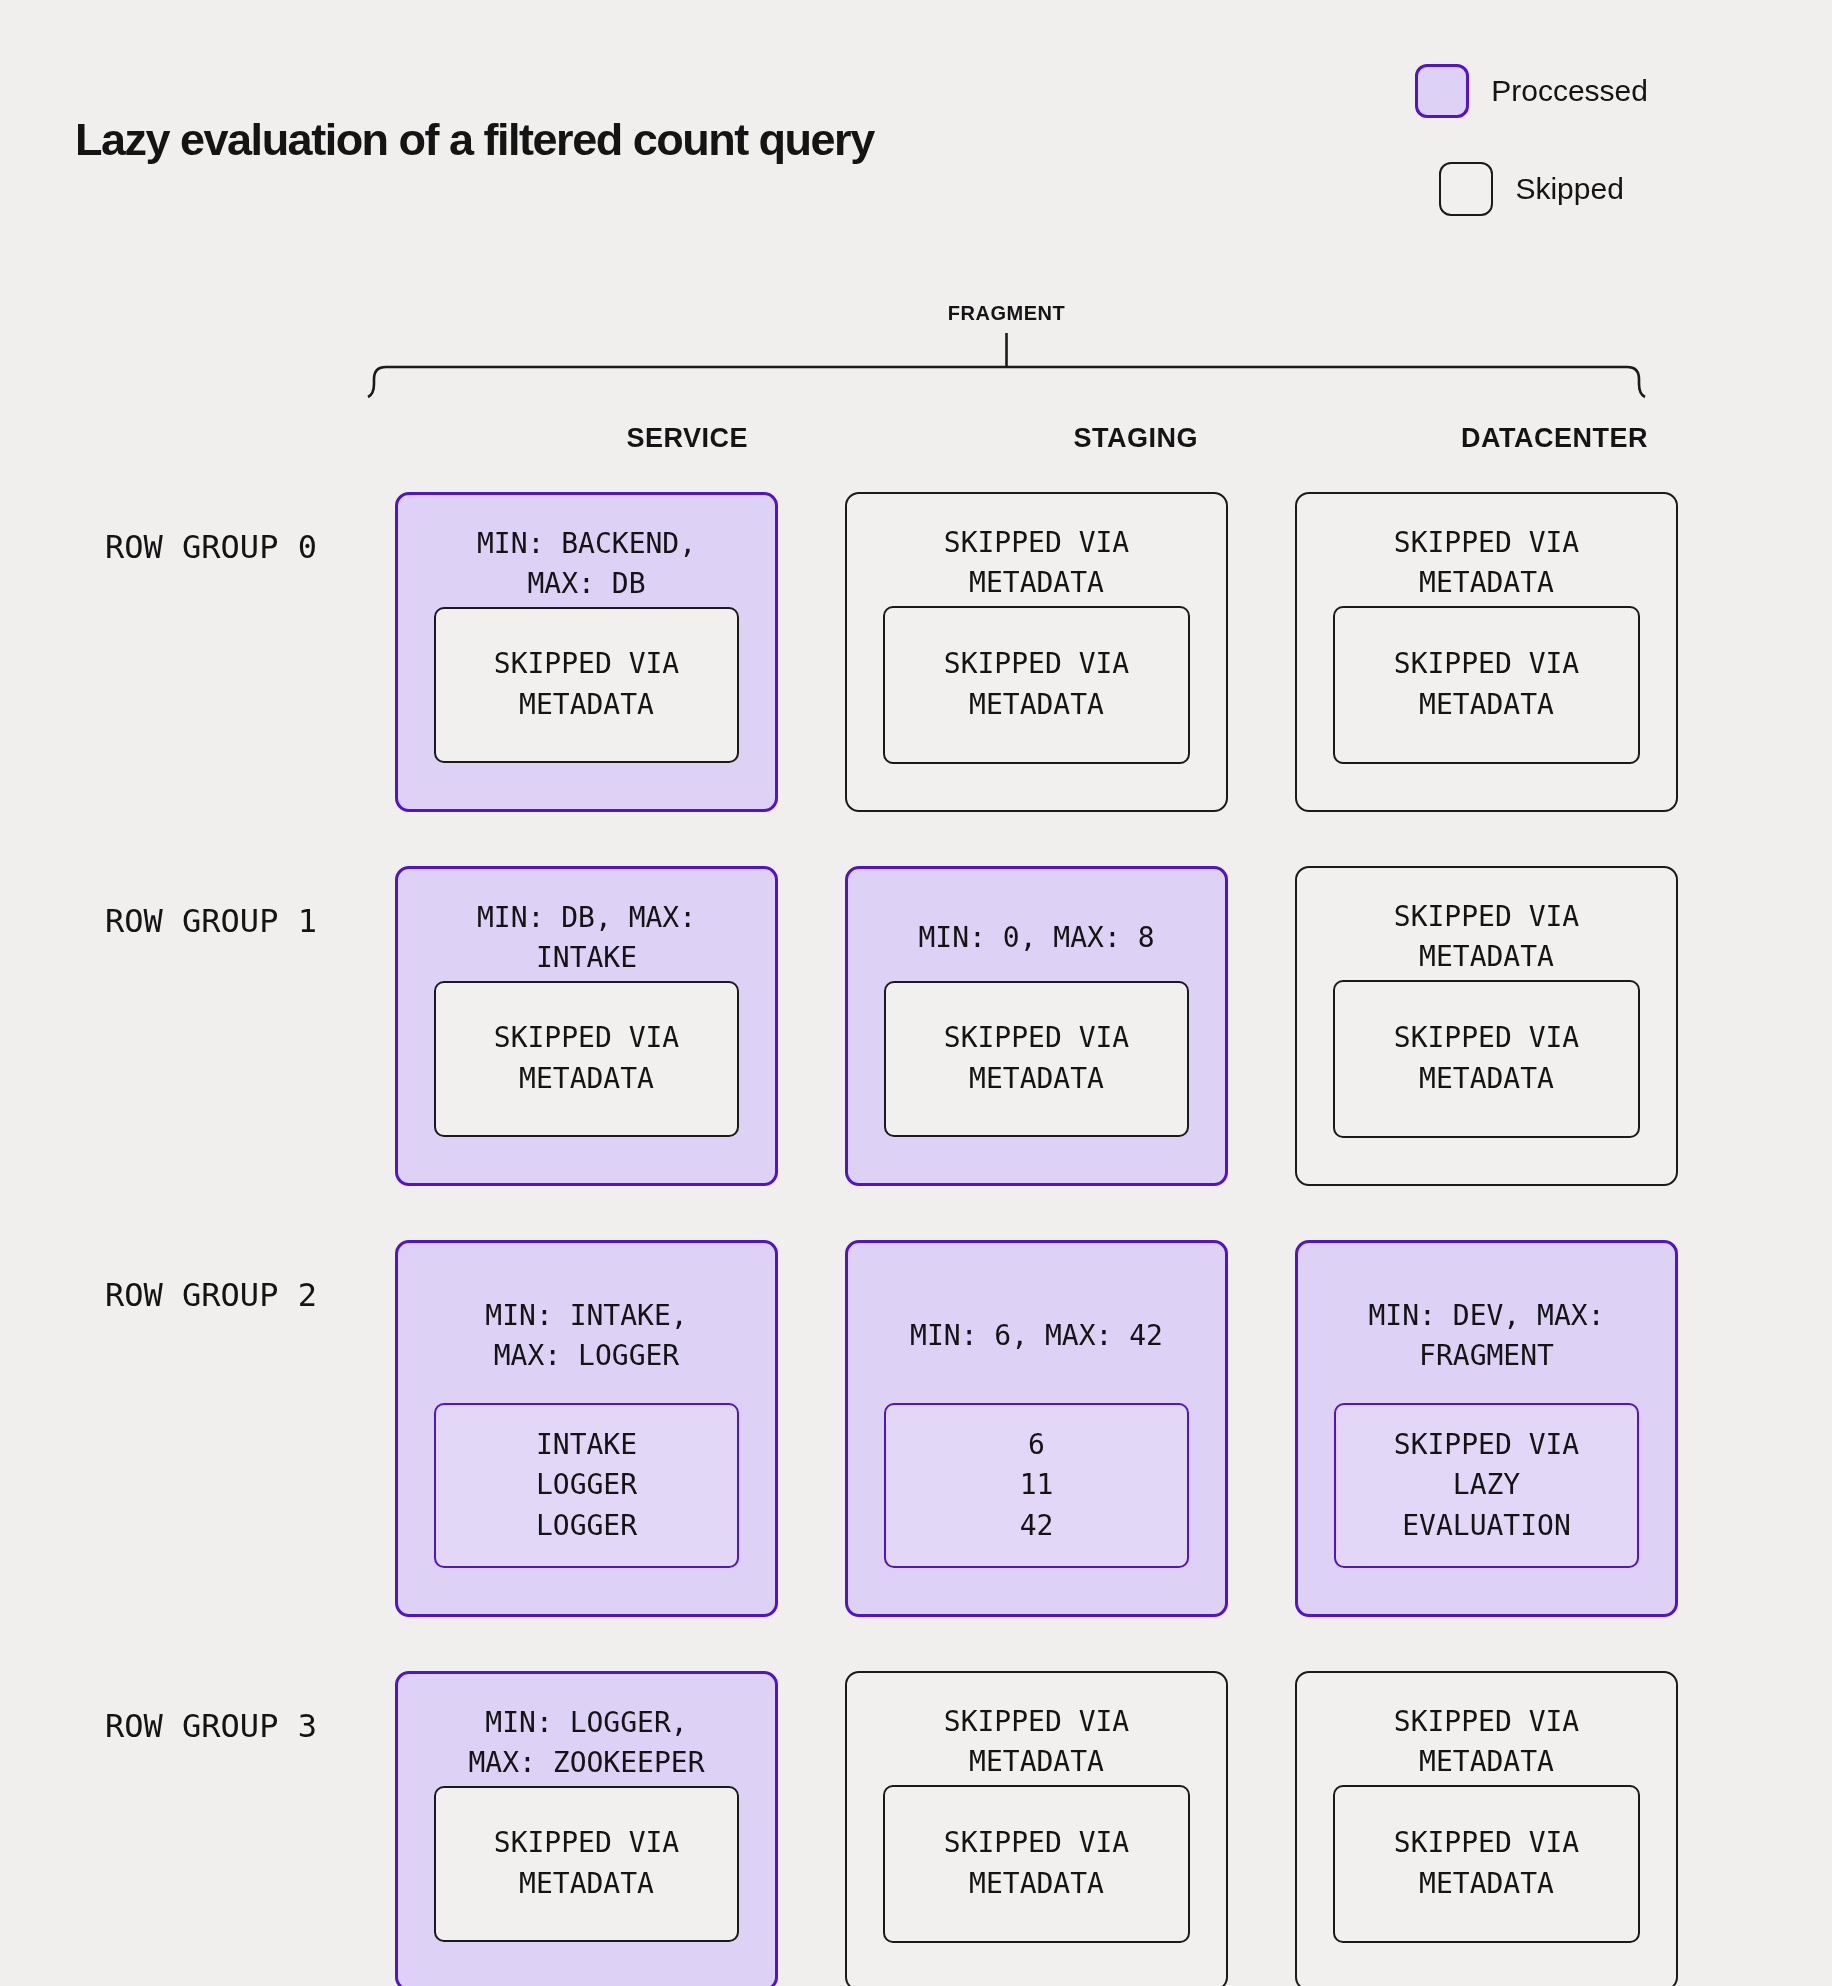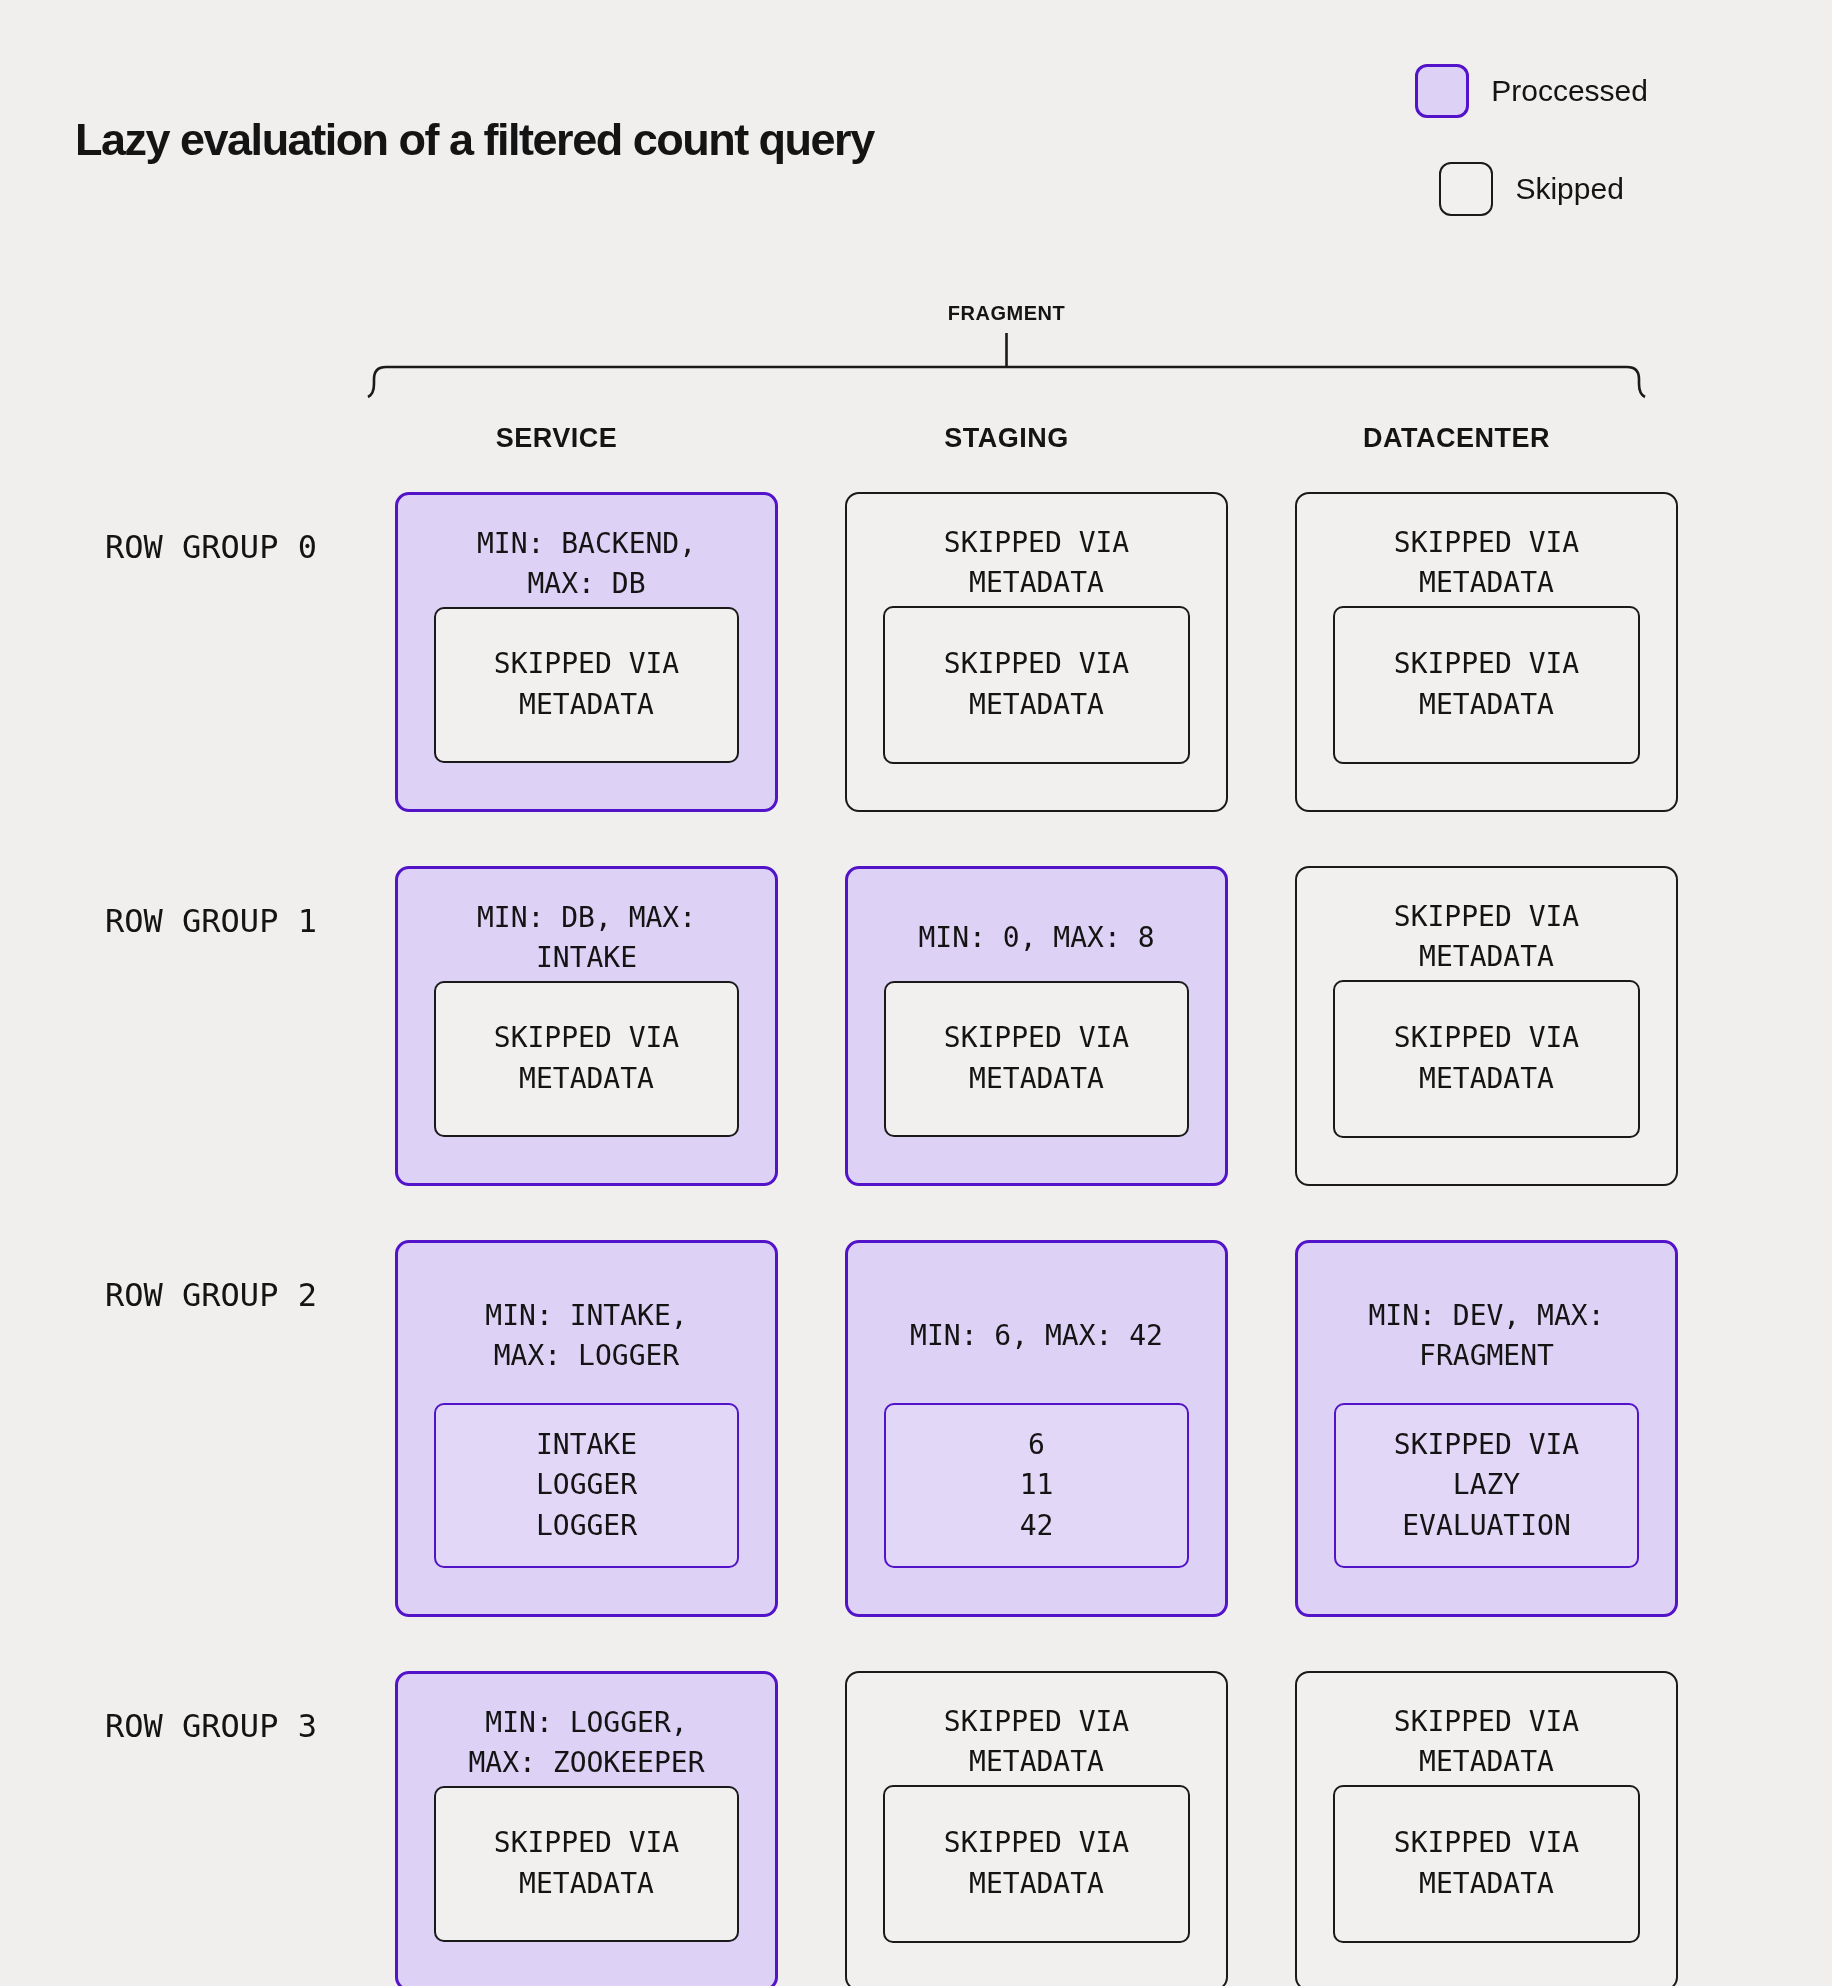--- a/index.html
+++ b/index.html
@@ -70,21 +70,21 @@
     font-weight: bold;
     letter-spacing: 0.5px;
     margin-bottom: 6px;
   }
   .brace { display: block; width: 1283px; height: 68px; }
   .brace path, .brace line { stroke: #1A1A1A; stroke-width: 2.6; fill: none; }
 
   
   .colhead-row { margin-top: 24px; }
   .colhead {
-    text-align: center;
+    text-align: right;
     font-size: 27px;
     font-weight: bold;
     letter-spacing: 0.5px;
   }
 
   
   .row-group { margin-top: 38px; margin-left: 30px; }
   .row-group + .row-group { margin-top: 54px; }
   .row-label {
     font-family: "DejaVu Sans Mono", monospace;

